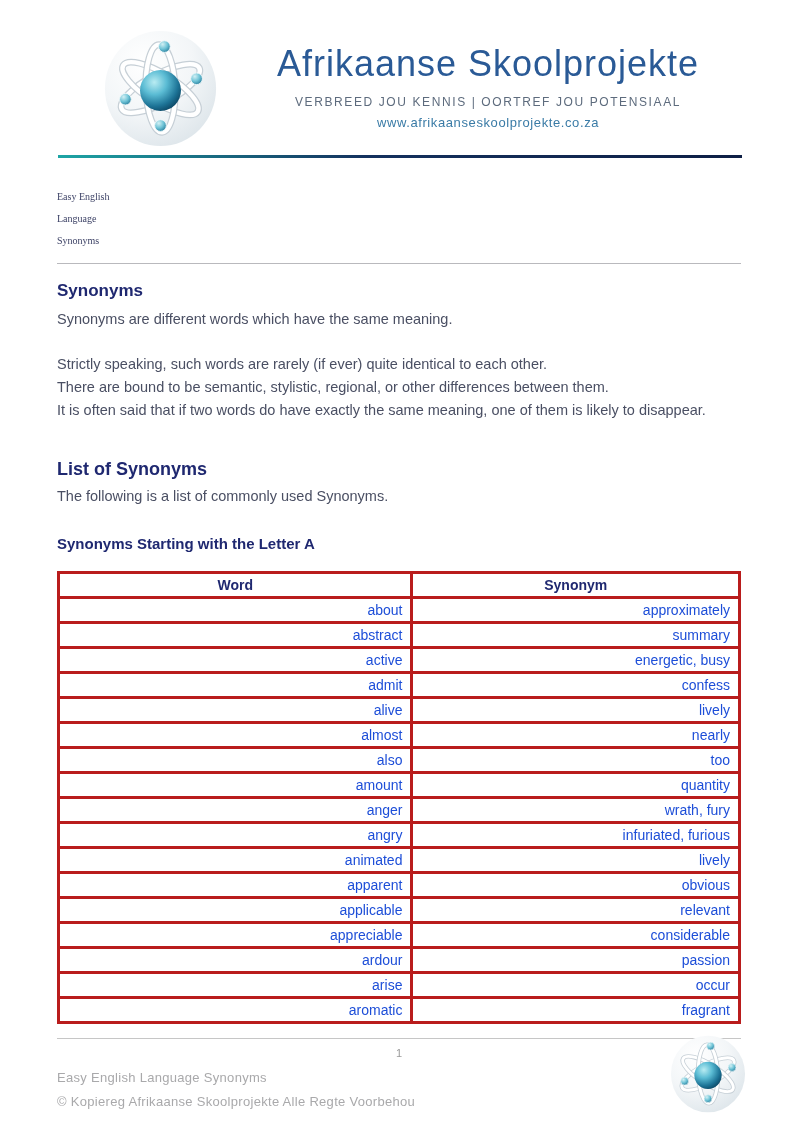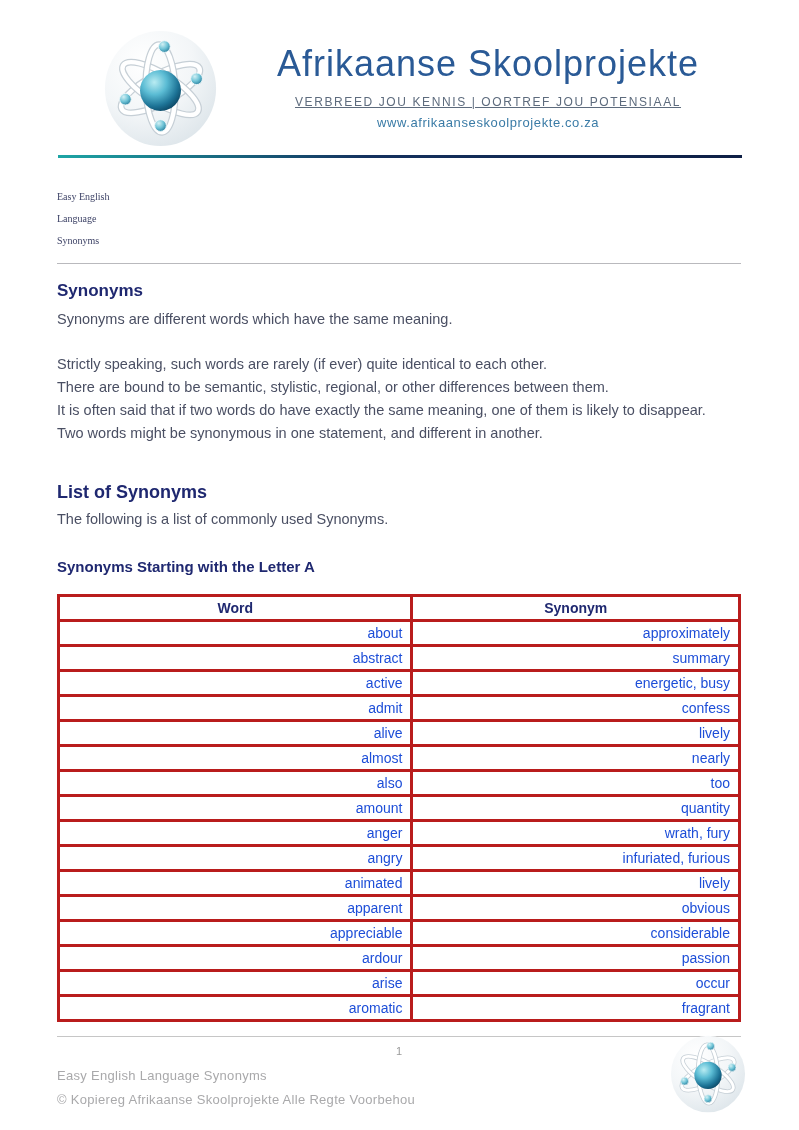--- a/index.html
+++ b/index.html
@@ -32,21 +32,20 @@
     color: #2a5a96;
     line-height: 1.1;
     white-space: nowrap;
   }
   .brand-tagline {
     margin-top: 11px;
     font-size: 12px;
     letter-spacing: 1.6px;
     color: #5d6b7d;
     white-space: nowrap;
-    text-decoration: underline;
   }
   .brand-url {
     margin-top: 6px;
     font-size: 13px;
     letter-spacing: 0.6px;
     color: #3a7ba6;
   }
   .header-rule {
     position: absolute;
     left: 58px; right: 57px; top: 155px;
@@ -214,21 +213,20 @@
 
     <hr class="thin-rule">
 
     <div class="h-main">Synonyms</div>
     <div class="lead-line">Synonyms are different words which have the same meaning.</div>
 
     <div class="paragraph">
         <div class="body-line">Strictly speaking, such words are rarely (if ever) quite identical to each other.</div>
         <div class="body-line">There are bound to be semantic, stylistic, regional, or other differences between them.</div>
         <div class="body-line">It is often said that if two words do have exactly the same meaning, one of them is likely to disappear.</div>
-        <div class="body-line">Two words might be synonymous in one statement, and different in another.</div>
       </div>
 
     <div class="h-list">List of Synonyms</div>
     <div class="desc-line">The following is a list of commonly used Synonyms.</div>
 
     <div class="h-letter">Synonyms Starting with the Letter A</div>
 
     <table class="syn-table">
       <colgroup>
         <col class="col-word">
@@ -281,20 +279,24 @@
           <td>angry</td>
           <td>infuriated, furious</td>
         </tr>
           <tr>
           <td>animated</td>
           <td>lively</td>
         </tr>
           <tr>
           <td>apparent</td>
           <td>obvious</td>
+        </tr>
+          <tr>
+          <td>applicable</td>
+          <td>relevant</td>
         </tr>
           <tr>
           <td>appreciable</td>
           <td>considerable</td>
         </tr>
           <tr>
           <td>ardour</td>
           <td>passion</td>
         </tr>
           <tr>

